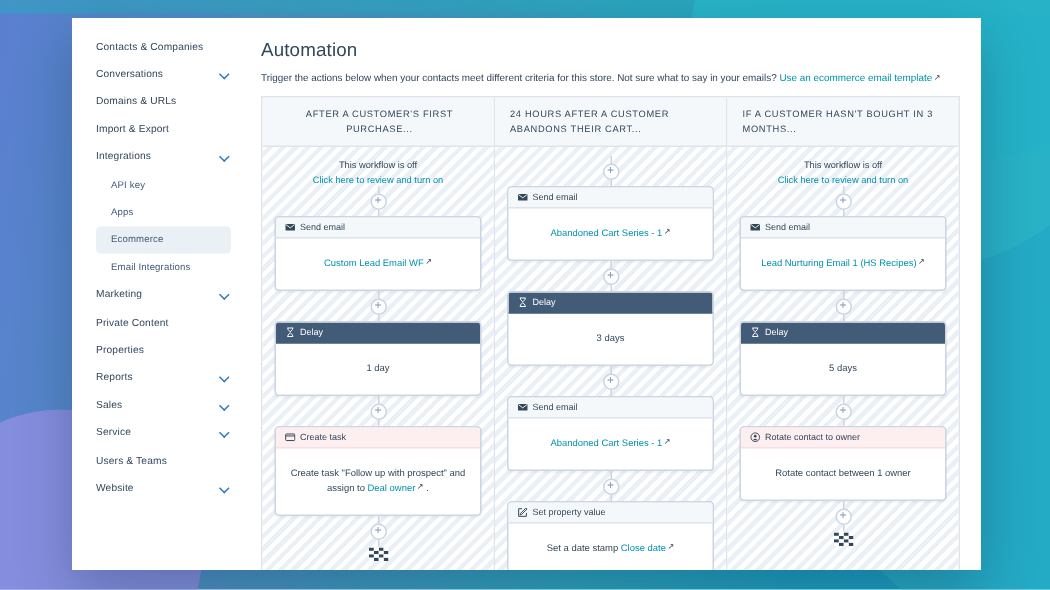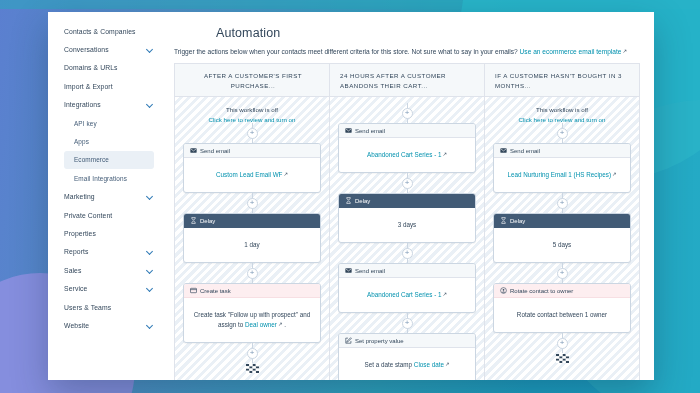--- a/index.html
+++ b/index.html
@@ -88,21 +88,20 @@
     padding: 14px 14px 0 10px;
     min-width: 0;
     display: flex; flex-direction: column;
   }
   .page-title {
     font-size: 12.5px;
     color: #33475b;
     font-weight: 400;
     margin-bottom: 8px;
     letter-spacing: .1px;
-    margin-left: 42px;
   }
   .page-sub {
     font-size: 6.6px;
     color: #33475b;
     margin-bottom: 8px;
     white-space: nowrap;
   }
   .page-sub a { color: #0091ae; text-decoration: none; }
   .ext { display: inline-block; font-size: 5.4px; vertical-align: 1px; margin-left: 1px; }
 

